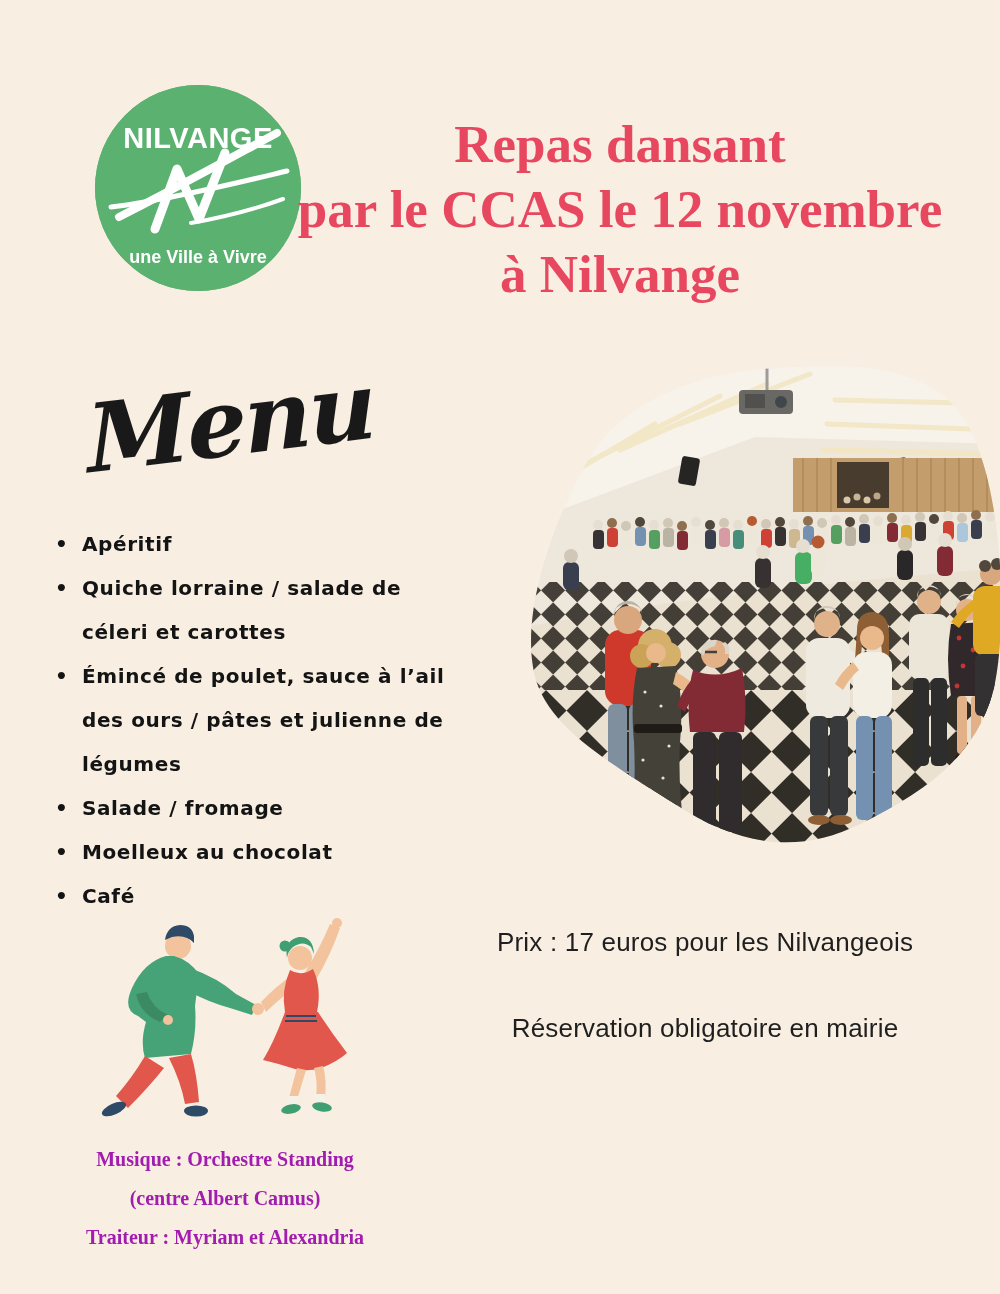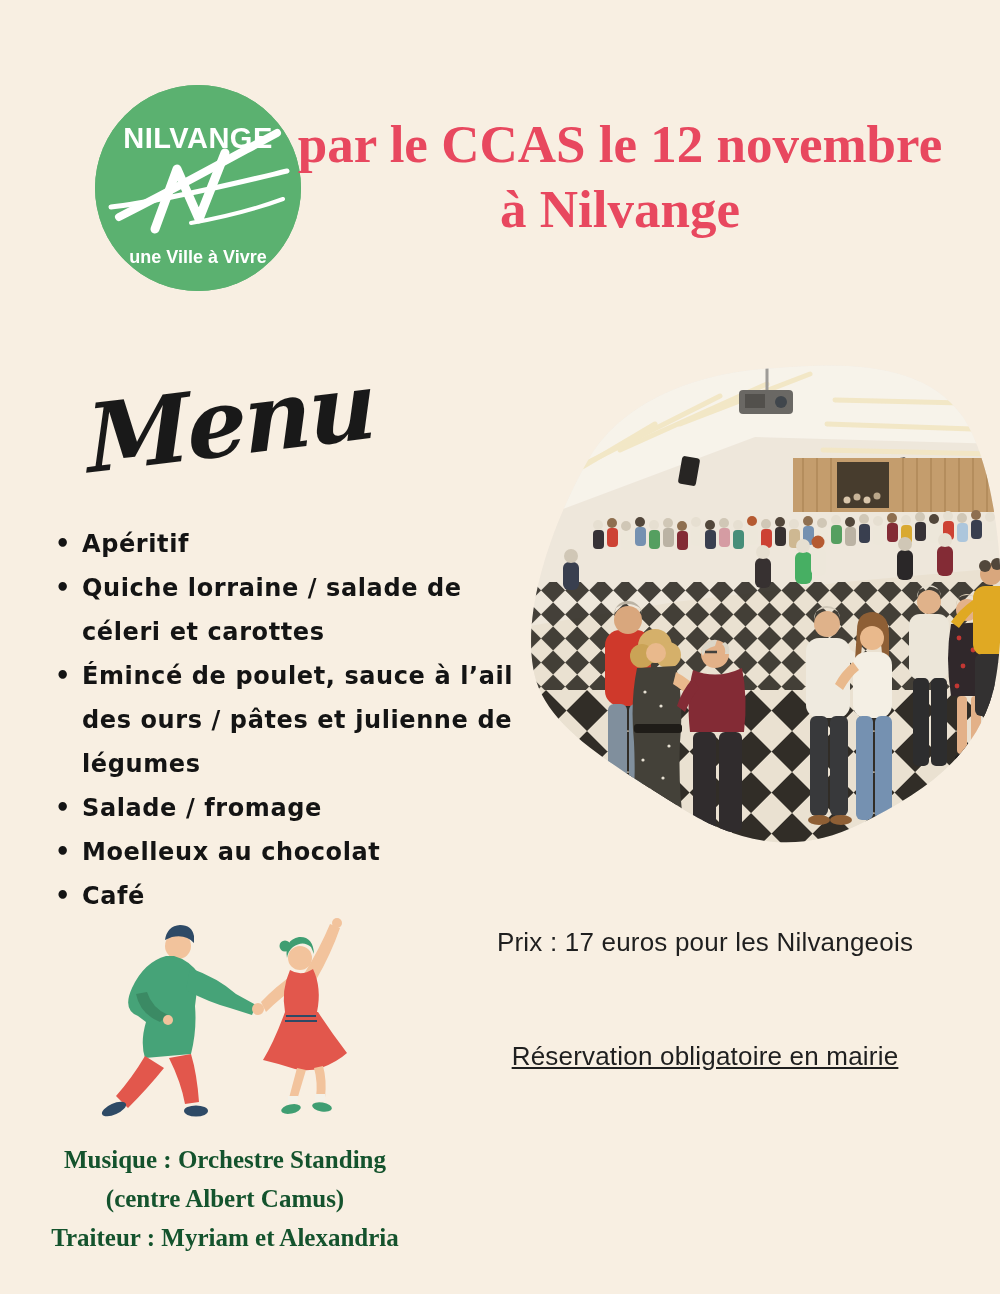--- a/index.html
+++ b/index.html
@@ -25,58 +25,59 @@
     font-family:"DejaVu Serif",serif;font-style:italic;font-weight:700;
     font-size:94px;line-height:1;transform:rotate(-7deg) skewX(-4deg);
     letter-spacing:-3px;}
 
   
   .menu-list{left:55px;top:522px;width:480px;}
   .menu-list ul{list-style:none;margin:0;padding:0;}
   .menu-list li{
     position:relative;padding-left:27px;color:#141414;
     font-family:"DejaVu Sans",sans-serif;font-weight:700;
-    font-size:24px;line-height:44px;letter-spacing:0.6px;
+    font-size:20px;line-height:44px;letter-spacing:0.6px;
     white-space:pre-line;}
   .menu-list li::before{content:"•";position:absolute;left:0px;top:0;}
 
   
   .photo{left:505px;top:362px;width:495px;height:490px;}
 
   
   .details{left:420px;top:924px;width:570px;text-align:center;color:#1f1f1f;
     font-size:26px;line-height:36px;letter-spacing:0.2px;font-weight:400;}
   .details .para{margin-bottom:22px;}
 
   
   .dancers{left:68px;top:910px;width:308px;height:228px;}
 
   
-  .credits{left:20px;top:1140px;width:410px;text-align:center;color:#14532d;
+  .credits{left:20px;top:1140px;width:410px;text-align:center;color:#a21caf;
     font-family:"Liberation Serif",serif;font-weight:700;
-    font-size:25px;line-height:39px;}
+    font-size:20px;line-height:39px;}
 </style>
 </head>
 <body>
 
 <div class="abs logo">
   <svg width="206" height="206" viewBox="0 0 206 206">
     <circle cx="103" cy="103" r="103" fill="#5bb170"></circle>
     <text x="103" y="63" text-anchor="middle" fill="#ffffff" font-family="Liberation Sans, sans-serif" font-weight="bold" font-size="29" letter-spacing="0.5">NILVANGE</text>
     <g stroke="#ffffff" fill="none" stroke-linecap="round" stroke-linejoin="round">
       <path d="M24,132 C80,104 152,64 182,48" stroke-width="8"></path>
       <path d="M16,122 C70,116 150,96 192,86" stroke-width="5"></path>
       <path d="M60,144 L82,84 L104,134 L130,68" stroke-width="9"></path>
       <path d="M96,138 C130,132 166,122 188,114" stroke-width="4"></path>
     </g>
     <text x="103" y="178" text-anchor="middle" fill="#ffffff" font-family="Liberation Sans, sans-serif" font-weight="bold" font-size="18">une Ville à Vivre</text>
   </svg>
 </div>
 
 <div class="abs title">
+  <div class="tline">Repas dansant</div>
   <div class="tline">par le CCAS le 12 novembre</div>
   <div class="tline">à Nilvange</div>
 </div>
 
 <div class="abs menu-script">Menu</div>
 
 <div class="abs menu-list">
   <ul>
     <li>Apéritif</li>
     <li>Quiche lorraine / salade de
@@ -318,21 +319,21 @@
 
       <rect x="0" y="0" width="495" height="490" fill="#f4c87a" opacity="0.05"></rect>
     </g>
   </svg>
 </div>
 
 <div class="abs details">
   <div class="para">
     <div>Prix : 17 euros pour les Nilvangeois</div>
   </div>
-  <div class="para" style="margin-top:78px;text-decoration:underline;">
+  <div class="para" style="margin-top:50px;">
     <div>Réservation obligatoire en mairie</div>
   </div>
 </div>
 
 <div class="abs dancers">
   <svg width="308" height="228" viewBox="0 0 308 228">
 
     <g>
       <circle cx="110" cy="36" r="13" fill="#f2c39c"></circle>
       <path d="M97,30 Q99,16 112,15 Q124,15 126,26 L126,33 Q118,24 104,27 Z" fill="#2e4a66"></path>

